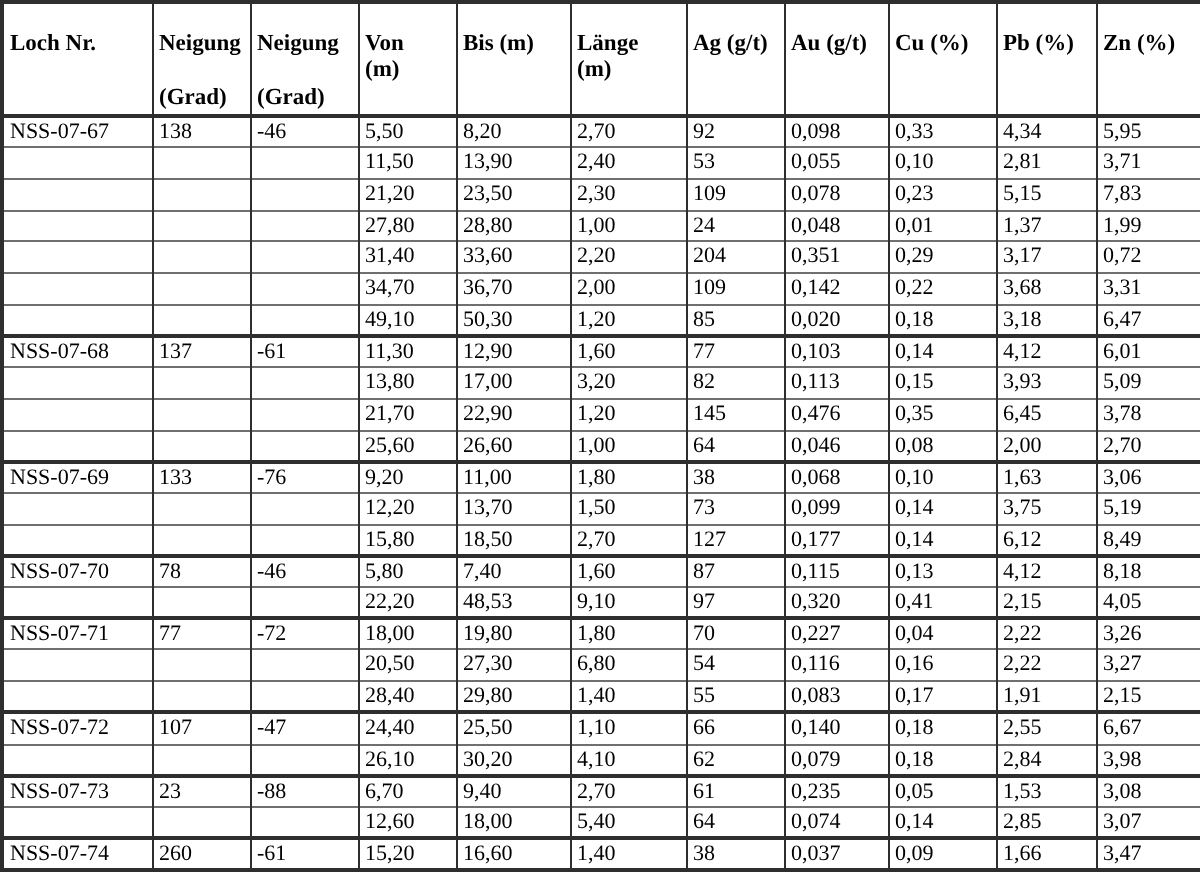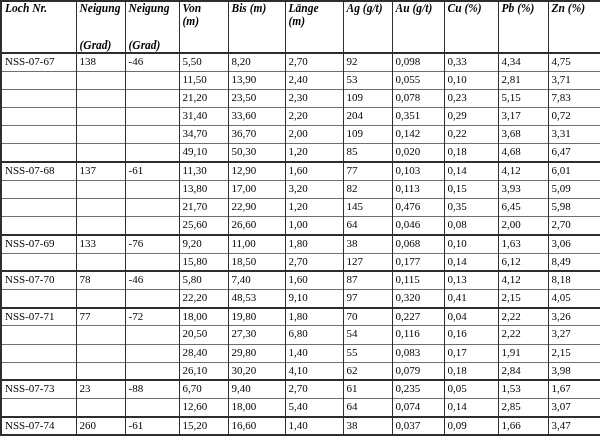--- a/index.html
+++ b/index.html
@@ -26,25 +26,24 @@
     text-align:left;vertical-align:top;
     border-left:1px solid var(--border-strong);
     border-right:1px solid var(--border-strong);
     border-top:1px solid var(--border-row);
   }
   thead th{
     font-weight:bold;font-size:11.5px;line-height:13px;
     height:41px;
     border-bottom:1px solid var(--border-strong);
     vertical-align:top;
-    padding-top:0;
-    font-style:italic;
+    padding-top:14px;
   }
   thead th .sub{display:block;}
-  thead th .sub.pushed{margin-top:24px;}
+  thead th .sub.pushed{margin-top:14px;}
   tbody tr{height:15px;}
   tbody tr.group-start td{border-top:2px solid var(--border-strong);}
 </style>
 </head>
 <body>
 
 <table data-name="assay-table">
   <colgroup data-name="column-widths">
       <col style="width: 75px;">
       <col style="width: 49px;">
@@ -78,21 +77,21 @@
         <td data-name="hole-id-cell">NSS-07-67</td>
         <td data-name="azimuth-cell">138</td>
         <td data-name="inclination-cell">-46</td>
         <td data-name="from-cell">5,50</td>
         <td data-name="to-cell">8,20</td>
         <td data-name="length-cell">2,70</td>
         <td data-name="ag-cell">92</td>
         <td data-name="au-cell">0,098</td>
         <td data-name="cu-cell">0,33</td>
         <td data-name="pb-cell">4,34</td>
-        <td data-name="zn-cell">4,75</td>
+        <td data-name="zn-cell">5,95</td>
       </tr>
       <tr data-name="interval-row">
         <td data-name="hole-id-cell"></td>
         <td data-name="azimuth-cell"></td>
         <td data-name="inclination-cell"></td>
         <td data-name="from-cell">11,50</td>
         <td data-name="to-cell">13,90</td>
         <td data-name="length-cell">2,40</td>
         <td data-name="ag-cell">53</td>
         <td data-name="au-cell">0,055</td>
@@ -110,20 +109,33 @@
         <td data-name="ag-cell">109</td>
         <td data-name="au-cell">0,078</td>
         <td data-name="cu-cell">0,23</td>
         <td data-name="pb-cell">5,15</td>
         <td data-name="zn-cell">7,83</td>
       </tr>
       <tr data-name="interval-row">
         <td data-name="hole-id-cell"></td>
         <td data-name="azimuth-cell"></td>
         <td data-name="inclination-cell"></td>
+        <td data-name="from-cell">27,80</td>
+        <td data-name="to-cell">28,80</td>
+        <td data-name="length-cell">1,00</td>
+        <td data-name="ag-cell">24</td>
+        <td data-name="au-cell">0,048</td>
+        <td data-name="cu-cell">0,01</td>
+        <td data-name="pb-cell">1,37</td>
+        <td data-name="zn-cell">1,99</td>
+      </tr>
+      <tr data-name="interval-row">
+        <td data-name="hole-id-cell"></td>
+        <td data-name="azimuth-cell"></td>
+        <td data-name="inclination-cell"></td>
         <td data-name="from-cell">31,40</td>
         <td data-name="to-cell">33,60</td>
         <td data-name="length-cell">2,20</td>
         <td data-name="ag-cell">204</td>
         <td data-name="au-cell">0,351</td>
         <td data-name="cu-cell">0,29</td>
         <td data-name="pb-cell">3,17</td>
         <td data-name="zn-cell">0,72</td>
       </tr>
       <tr data-name="interval-row">
@@ -142,21 +154,21 @@
       <tr data-name="interval-row">
         <td data-name="hole-id-cell"></td>
         <td data-name="azimuth-cell"></td>
         <td data-name="inclination-cell"></td>
         <td data-name="from-cell">49,10</td>
         <td data-name="to-cell">50,30</td>
         <td data-name="length-cell">1,20</td>
         <td data-name="ag-cell">85</td>
         <td data-name="au-cell">0,020</td>
         <td data-name="cu-cell">0,18</td>
-        <td data-name="pb-cell">4,68</td>
+        <td data-name="pb-cell">3,18</td>
         <td data-name="zn-cell">6,47</td>
       </tr>
       <tr data-name="drillhole-group-start-row" class="group-start">
         <td data-name="hole-id-cell">NSS-07-68</td>
         <td data-name="azimuth-cell">137</td>
         <td data-name="inclination-cell">-61</td>
         <td data-name="from-cell">11,30</td>
         <td data-name="to-cell">12,90</td>
         <td data-name="length-cell">1,60</td>
         <td data-name="ag-cell">77</td>
@@ -182,21 +194,21 @@
         <td data-name="hole-id-cell"></td>
         <td data-name="azimuth-cell"></td>
         <td data-name="inclination-cell"></td>
         <td data-name="from-cell">21,70</td>
         <td data-name="to-cell">22,90</td>
         <td data-name="length-cell">1,20</td>
         <td data-name="ag-cell">145</td>
         <td data-name="au-cell">0,476</td>
         <td data-name="cu-cell">0,35</td>
         <td data-name="pb-cell">6,45</td>
-        <td data-name="zn-cell">5,98</td>
+        <td data-name="zn-cell">3,78</td>
       </tr>
       <tr data-name="interval-row">
         <td data-name="hole-id-cell"></td>
         <td data-name="azimuth-cell"></td>
         <td data-name="inclination-cell"></td>
         <td data-name="from-cell">25,60</td>
         <td data-name="to-cell">26,60</td>
         <td data-name="length-cell">1,00</td>
         <td data-name="ag-cell">64</td>
         <td data-name="au-cell">0,046</td>
@@ -214,20 +226,33 @@
         <td data-name="ag-cell">38</td>
         <td data-name="au-cell">0,068</td>
         <td data-name="cu-cell">0,10</td>
         <td data-name="pb-cell">1,63</td>
         <td data-name="zn-cell">3,06</td>
       </tr>
       <tr data-name="interval-row">
         <td data-name="hole-id-cell"></td>
         <td data-name="azimuth-cell"></td>
         <td data-name="inclination-cell"></td>
+        <td data-name="from-cell">12,20</td>
+        <td data-name="to-cell">13,70</td>
+        <td data-name="length-cell">1,50</td>
+        <td data-name="ag-cell">73</td>
+        <td data-name="au-cell">0,099</td>
+        <td data-name="cu-cell">0,14</td>
+        <td data-name="pb-cell">3,75</td>
+        <td data-name="zn-cell">5,19</td>
+      </tr>
+      <tr data-name="interval-row">
+        <td data-name="hole-id-cell"></td>
+        <td data-name="azimuth-cell"></td>
+        <td data-name="inclination-cell"></td>
         <td data-name="from-cell">15,80</td>
         <td data-name="to-cell">18,50</td>
         <td data-name="length-cell">2,70</td>
         <td data-name="ag-cell">127</td>
         <td data-name="au-cell">0,177</td>
         <td data-name="cu-cell">0,14</td>
         <td data-name="pb-cell">6,12</td>
         <td data-name="zn-cell">8,49</td>
       </tr>
       <tr data-name="drillhole-group-start-row" class="group-start">
@@ -288,20 +313,33 @@
         <td data-name="inclination-cell"></td>
         <td data-name="from-cell">28,40</td>
         <td data-name="to-cell">29,80</td>
         <td data-name="length-cell">1,40</td>
         <td data-name="ag-cell">55</td>
         <td data-name="au-cell">0,083</td>
         <td data-name="cu-cell">0,17</td>
         <td data-name="pb-cell">1,91</td>
         <td data-name="zn-cell">2,15</td>
       </tr>
+      <tr data-name="drillhole-group-start-row" class="group-start">
+        <td data-name="hole-id-cell">NSS-07-72</td>
+        <td data-name="azimuth-cell">107</td>
+        <td data-name="inclination-cell">-47</td>
+        <td data-name="from-cell">24,40</td>
+        <td data-name="to-cell">25,50</td>
+        <td data-name="length-cell">1,10</td>
+        <td data-name="ag-cell">66</td>
+        <td data-name="au-cell">0,140</td>
+        <td data-name="cu-cell">0,18</td>
+        <td data-name="pb-cell">2,55</td>
+        <td data-name="zn-cell">6,67</td>
+      </tr>
       <tr data-name="interval-row">
         <td data-name="hole-id-cell"></td>
         <td data-name="azimuth-cell"></td>
         <td data-name="inclination-cell"></td>
         <td data-name="from-cell">26,10</td>
         <td data-name="to-cell">30,20</td>
         <td data-name="length-cell">4,10</td>
         <td data-name="ag-cell">62</td>
         <td data-name="au-cell">0,079</td>
         <td data-name="cu-cell">0,18</td>
@@ -312,21 +350,21 @@
         <td data-name="hole-id-cell">NSS-07-73</td>
         <td data-name="azimuth-cell">23</td>
         <td data-name="inclination-cell">-88</td>
         <td data-name="from-cell">6,70</td>
         <td data-name="to-cell">9,40</td>
         <td data-name="length-cell">2,70</td>
         <td data-name="ag-cell">61</td>
         <td data-name="au-cell">0,235</td>
         <td data-name="cu-cell">0,05</td>
         <td data-name="pb-cell">1,53</td>
-        <td data-name="zn-cell">1,67</td>
+        <td data-name="zn-cell">3,08</td>
       </tr>
       <tr data-name="interval-row">
         <td data-name="hole-id-cell"></td>
         <td data-name="azimuth-cell"></td>
         <td data-name="inclination-cell"></td>
         <td data-name="from-cell">12,60</td>
         <td data-name="to-cell">18,00</td>
         <td data-name="length-cell">5,40</td>
         <td data-name="ag-cell">64</td>
         <td data-name="au-cell">0,074</td>

